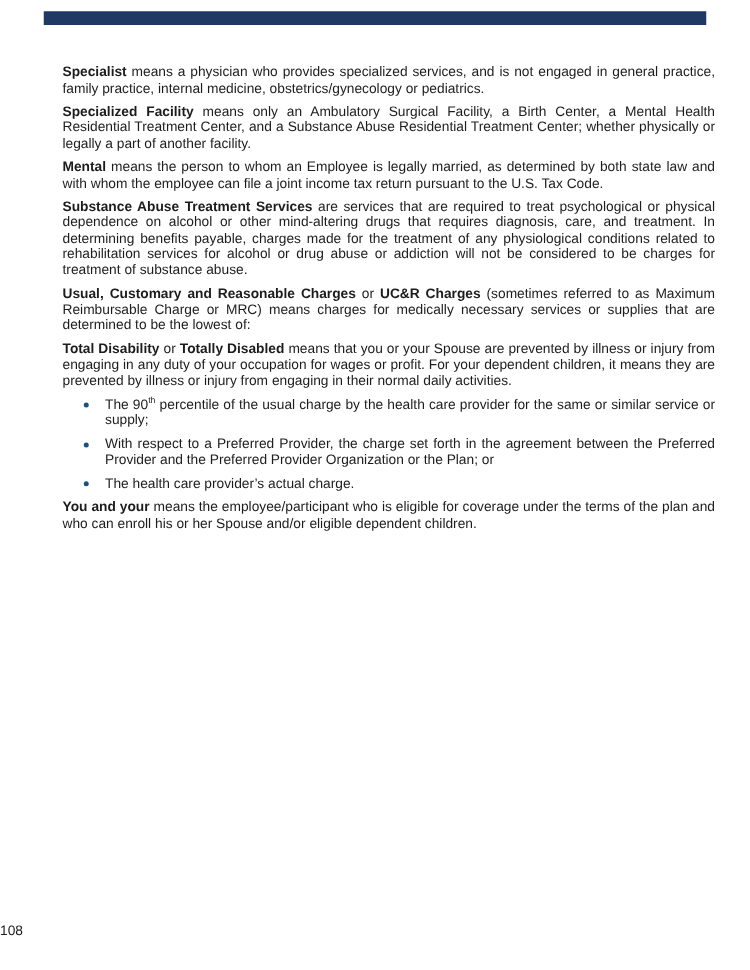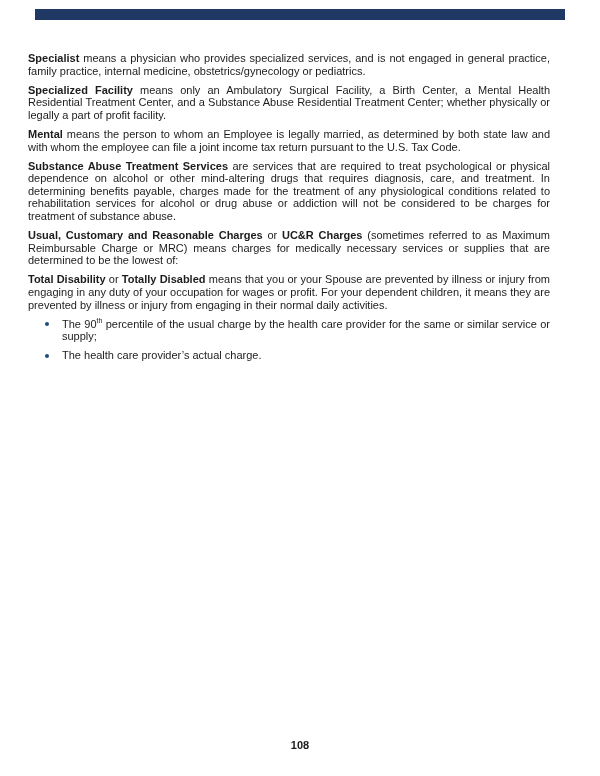--- a/index.html
+++ b/index.html
@@ -12,21 +12,21 @@
     color:#1c1c1c;
   }
   .accent-bar{
     position:absolute;
     left:35px;top:9px;
     width:530px;height:11px;
     background:#1f3864;
   }
   .content{
     position:absolute;
-    left:28px;top:52px;
+    left:50px;top:52px;
     width:522px;
     font-size:11px;
     line-height:12.6px;
     text-align:justify;
   }
   .para{margin:0 0 6.5px 0;}
   .bullet{
     position:relative;
     margin:0 0 6.5px 0;
     padding-left:34px;
@@ -37,35 +37,36 @@
     width:4.2px;height:4.2px;
     border-radius:50%;
     background:#1f4e79;
   }
   b{font-weight:bold;}
   sup{font-size:7px;line-height:0;vertical-align:super;}
   .page-number{
     position:absolute;
     left:0;top:739px;
     width:600px;
-    text-align:center;
+    text-align:left;
     font-size:11px;
     color:#1c1c1c;
-    font-weight:bold;
   }
 </style>
 </head>
 <body>
 
 <div class="page">
   <div class="accent-bar" style="background: rgb(31, 56, 100);"></div>
   <div class="content" id="content">
       <p class="para"><b>Specialist</b><span> means a physician who provides specialized services, and is not engaged in general practice, family practice, internal medicine, obstetrics/gynecology or pediatrics.</span></p>
-      <p class="para"><b>Specialized Facility</b><span> means only an Ambulatory Surgical Facility, a Birth Center, a Mental Health Residential Treatment Center, and a Substance Abuse Residential Treatment Center; whether physically or legally a part of profit facility.</span></p>
+      <p class="para"><b>Specialized Facility</b><span> means only an Ambulatory Surgical Facility, a Birth Center, a Mental Health Residential Treatment Center, and a Substance Abuse Residential Treatment Center; whether physically or legally a part of another facility.</span></p>
       <p class="para"><b>Mental</b><span> means the person to whom an Employee is legally married, as determined by both state law and with whom the employee can file a joint income tax return pursuant to the U.S. Tax Code.</span></p>
       <p class="para"><b>Substance Abuse Treatment Services</b><span> are services that are required to treat psychological or physical dependence on alcohol or other mind-altering drugs that requires diagnosis, care, and treatment. In determining benefits payable, charges made for the treatment of any physiological conditions related to rehabilitation services for alcohol or drug abuse or addiction will not be considered to be charges for treatment of substance abuse.</span></p>
       <p class="para"><b>Usual, Customary and Reasonable Charges</b><span> or </span><b>UC&amp;R Charges</b><span> (sometimes referred to as Maximum Reimbursable Charge or MRC) means charges for medically necessary services or supplies that are determined to be the lowest of:</span></p>
       <p class="para"><b>Total Disability</b><span> or </span><b>Totally Disabled</b><span> means that you or your Spouse are prevented by illness or injury from engaging in any duty of your occupation for wages or profit. For your dependent children, it means they are prevented by illness or injury from engaging in their normal daily activities.</span></p>
       <div class="bullet"><span class="dot" style="background: rgb(31, 78, 121);"></span><span>The 90</span><sup>th</sup><span> percentile of the usual charge by the health care provider for the same or similar service or supply;</span></div>
+      <div class="bullet"><span class="dot" style="background: rgb(31, 78, 121);"></span><span>With respect to a Preferred Provider, the charge set forth in the agreement between the Preferred Provider and the Preferred Provider Organization or the Plan; or</span></div>
       <div class="bullet"><span class="dot" style="background: rgb(31, 78, 121);"></span><span>The health care provider’s actual charge.</span></div>
+      <p class="para"><b>You and your</b><span> means the employee/participant who is eligible for coverage under the terms of the plan and who can enroll his or her Spouse and/or eligible dependent children.</span></p>
     </div>
   <div class="page-number">108</div>
 </div>
 
 </body></html>

